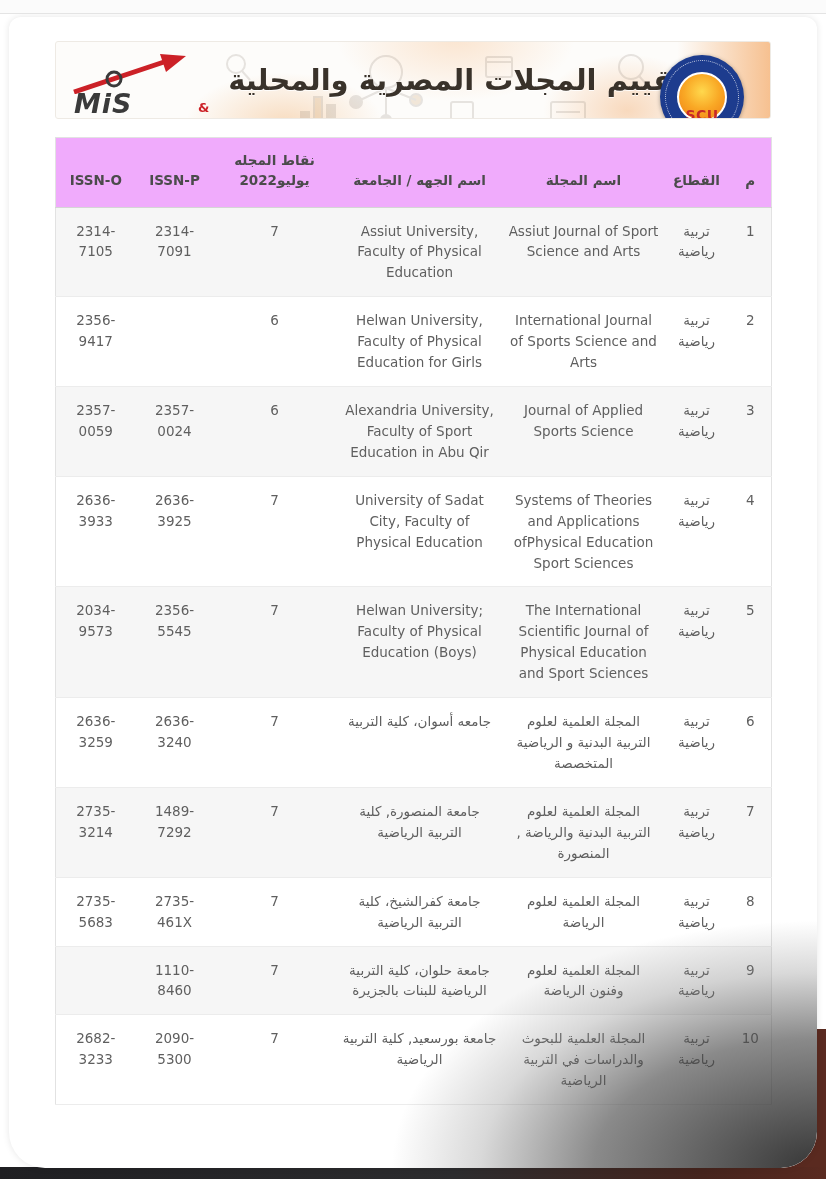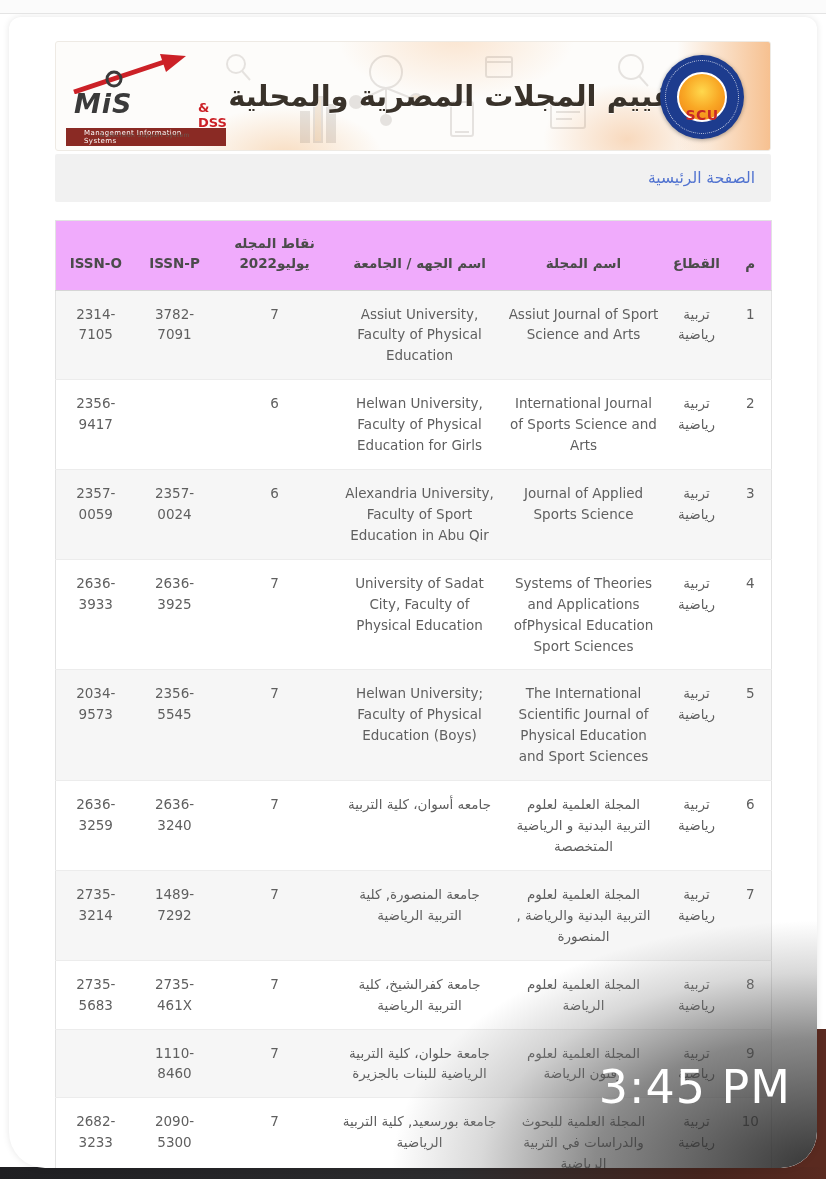--- a/index.html
+++ b/index.html
@@ -10,21 +10,21 @@
   .maroon-corner { position:absolute; right:0; bottom:0; width:160px; height:150px; background:#5a2a20; }
   .bottom-band { position:absolute; left:0; right:0; bottom:0; height:12px;
     background:linear-gradient(90deg,#1f1f22 0%,#2c2c2e 55%,#45241d 85%,#5a2a20 100%); }
   .top-strip { position:absolute; top:0; left:0; right:0; height:14px; background:#fbfbfb; border-bottom:1px solid #e4e4e4; z-index:5; }
 
   .page-card { position:absolute; left:9px; right:9px; top:17px; bottom:11px; background:#ffffff;
     border-radius:12px 12px 36px 36px; box-shadow:0 0 7px rgba(0,0,0,0.10); overflow:hidden; z-index:4; }
   .content { padding:0 46px; }
 
   
-  .banner { position:relative; margin-top:24px; height:110px; border-radius:3px; overflow:hidden;
+  .banner { position:relative; margin-top:24px; height:78px; border-radius:3px; overflow:hidden;
     border:1px solid #eeeae4;
     background:
       linear-gradient(to left, rgba(242,153,74,.60), rgba(242,153,74,0) 13%),
       radial-gradient(140px 70px at 32% 105%, rgba(240,170,100,.38), transparent 70%),
       radial-gradient(170px 90px at 56% -5%, rgba(245,180,120,.32), transparent 70%),
       radial-gradient(120px 80px at 80% 90%, rgba(240,160,90,.38), transparent 70%),
       #fdfcfa; }
   .banner-deco { position:absolute; inset:0; opacity:.16; }
   .banner-title { position:absolute; left:215px; right:128px; top:0; bottom:0;
     display:flex; align-items:center; justify-content:center;
@@ -124,23 +124,20 @@
 
         <div class="banner-title">تقييم المجلات المصرية والمحلية</div>
 
         <div class="scu-logo">
           <div class="scu-inner">
             <span class="scu-text">SCU</span>
           </div>
         </div>
       </div>
 
-      <div class="navbar">
-        <a class="nav-link">الصفحة الرئيسية</a>
-      </div>
 
       <div class="table-wrap">
         <table>
           <colgroup>
             <col class="c-num">
               <col class="c-sector">
               <col class="c-journal">
               <col class="c-entity">
             <col class="c-points">
               <col class="c-issnp">
@@ -157,21 +154,21 @@
               <th>ISSN-O</th>
             </tr>
           </thead>
           <tbody>
               <tr>
                 <td dir="auto">1</td>
                 <td dir="auto">تربية رياضية</td>
                 <td dir="auto">Assiut Journal of Sport Science and Arts</td>
                 <td dir="auto">Assiut University, Faculty of Physical Education</td>
                 <td dir="auto">7</td>
-                <td dir="auto">3782-7091</td>
+                <td dir="auto">2314-7091</td>
                 <td dir="auto">2314-7105</td>
               </tr>
               <tr>
                 <td dir="auto">2</td>
                 <td dir="auto">تربية رياضية</td>
                 <td dir="auto">International Journal of Sports Science and Arts</td>
                 <td dir="auto">Helwan University, Faculty of Physical Education for Girls</td>
                 <td dir="auto">6</td>
                 <td dir="auto"></td>
                 <td dir="auto">2356-9417</td>
@@ -247,15 +244,14 @@
                 <td dir="auto">7</td>
                 <td dir="auto">2090-5300</td>
                 <td dir="auto">2682-3233</td>
               </tr>
             </tbody>
         </table>
       </div>
     </div>
 
     <div class="corner-shadow"></div>
-    <div class="clock">3:45 PM</div>
   </div>
 </div>
 
 </body></html>

